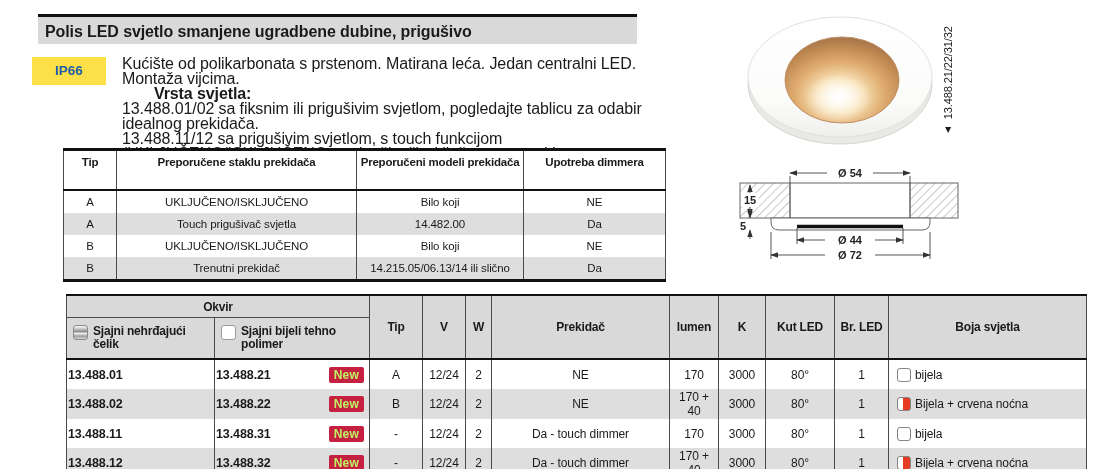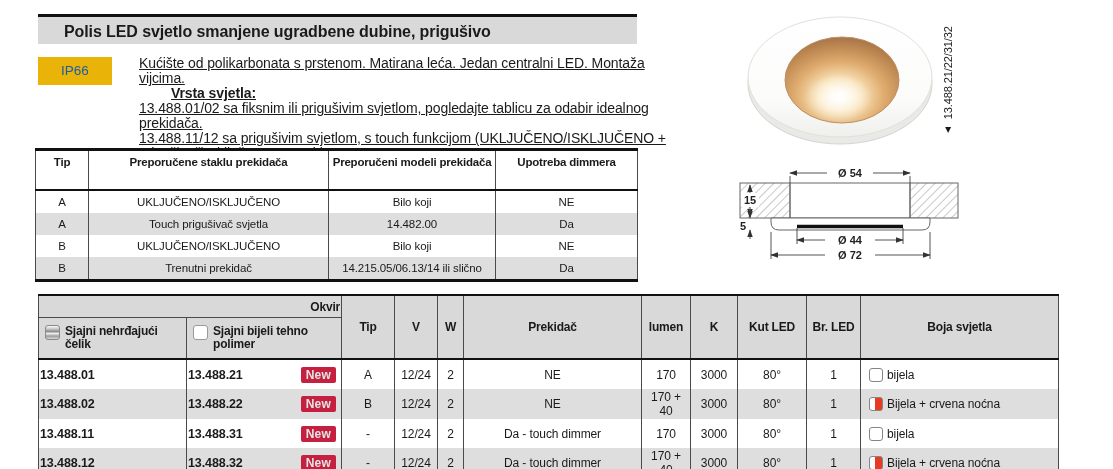--- a/index.html
+++ b/index.html
@@ -6,37 +6,37 @@
   .page {
     position:relative; width:1113px; height:469px; background:#ffffff;
     font-family:"Liberation Sans", sans-serif; color:#1a1a1a; overflow:hidden;
   }
 
   
   .title-bar {
     position:absolute; left:38px; top:14px; width:599px; height:30px;
     background:#d9d9d9; border-top:3px solid #111;
     line-height:30px; font-size:16px; font-weight:bold; letter-spacing:-0.1px;
-    padding-left:26px; box-sizing:border-box;
+    padding-left:7px; box-sizing:border-box;
   }
 
   
   .ip-badge {
-    position:absolute; left:38px; top:57px; width:74px; height:28px;
-    background:#eab308; color:#1d5da8; font-weight:normal; font-size:13.5px;
+    position:absolute; left:32px; top:57px; width:74px; height:28px;
+    background:#fde047; color:#1d5da8; font-weight:bold; font-size:13.5px;
     text-align:center; line-height:28px;
   }
   .description {
-    position:absolute; left:139px; top:56px; width:528px;
-    font-size:14px; line-height:15px; letter-spacing:-0.1px;text-decoration:underline;
+    position:absolute; left:122px; top:56px; width:528px;
+    font-size:16px; line-height:15px; letter-spacing:-0.1px;
   }
   .description .bold { font-weight:bold;margin-left:32px; }
 
   
-  table { border-collapse:collapse; table-layout:fixed; }
+  table { border-collapse:collapse; table-layout:fixed;margin-left:28px; }
   th, td { overflow:hidden; }
 
   
   .switch-table-wrap { position:absolute; left:35px; top:148px; }
   .switch-table {
     width:602px; border-top:3px solid #111; border-bottom:3px solid #111;
     font-size:12px;
   }
   .switch-table th {
     height:32px; background:#ffffff; font-weight:bold; font-size:11.5px; letter-spacing:-0.2px;
@@ -67,21 +67,21 @@
   .product-table-wrap { position:absolute; left:38px; top:294px; }
   .product-table {
     width:1020px; border-top:2.5px solid #111; border-bottom:3px solid #111;
     font-size:12px;
   }
   .product-table th, .product-table td {
     border-left:1px solid #4a4a4a; border-right:1px solid #4a4a4a;
   }
   .product-table thead th { background:#d9d9d9; font-weight:bold; letter-spacing:-0.2px; }
   .product-table .okvir-row th.okvir {
-    height:19px; text-align:right; font-size:12px;
+    height:19px; text-align:center; font-size:12px;
     border-bottom:1px solid #4a4a4a;
   }
   .product-table .span-head {
     text-align:center; vertical-align:middle; font-size:12px;
     border-bottom:2px solid #111;
   }
   .product-table .subheader-row th {
     height:40px; border-bottom:2px solid #111; vertical-align:middle;
     text-align:left; padding:0 4px 0 6px;
   }
@@ -97,21 +97,21 @@
   .icon-polymer { background:#ffffff; border-color:#9a9a9a; }
 
   .product-table tbody td { height:27px; text-align:center; letter-spacing:-0.1px; }
   .product-table tbody tr:nth-child(even) td { background:#dedede; }
   .product-table td.code {
     text-align:left; font-weight:bold; font-size:12.5px;
   }
   .poly-cell { position:relative; }
   .new-badge {
     position:absolute; right:5px; top:50%; transform:translateY(-50%);
-    background:#c5203f; color:#e5e5e5; font-weight:bold; font-size:12px;
+    background:#c5203f; color:#bef264; font-weight:bold; font-size:12px;
     line-height:16px; padding:0 5px; border-radius:2px; letter-spacing:0.2px;
   }
   .color-cell { text-align:left !important; }
   .color-inner { display:flex; align-items:flex-start; gap:4px; padding-left:7px; }
   .swatch {
     display:inline-block; width:14px; height:14px; border:1px solid #858585;
     border-radius:3px; box-sizing:border-box; flex:0 0 auto; background:#ffffff;
   }
   .swatch-white-red { background:linear-gradient(to right,#ffffff 0 45%,#e63a22 45% 100%); }
 </style>

